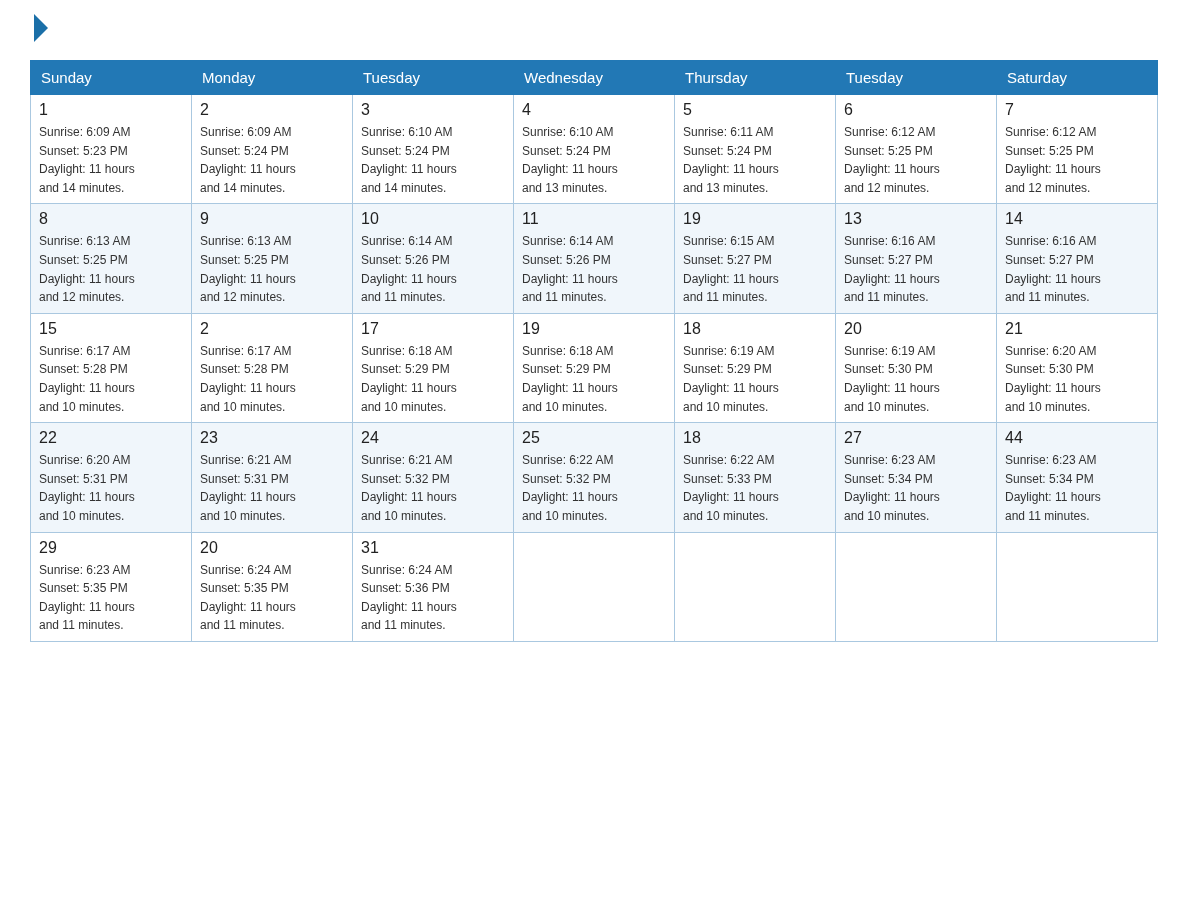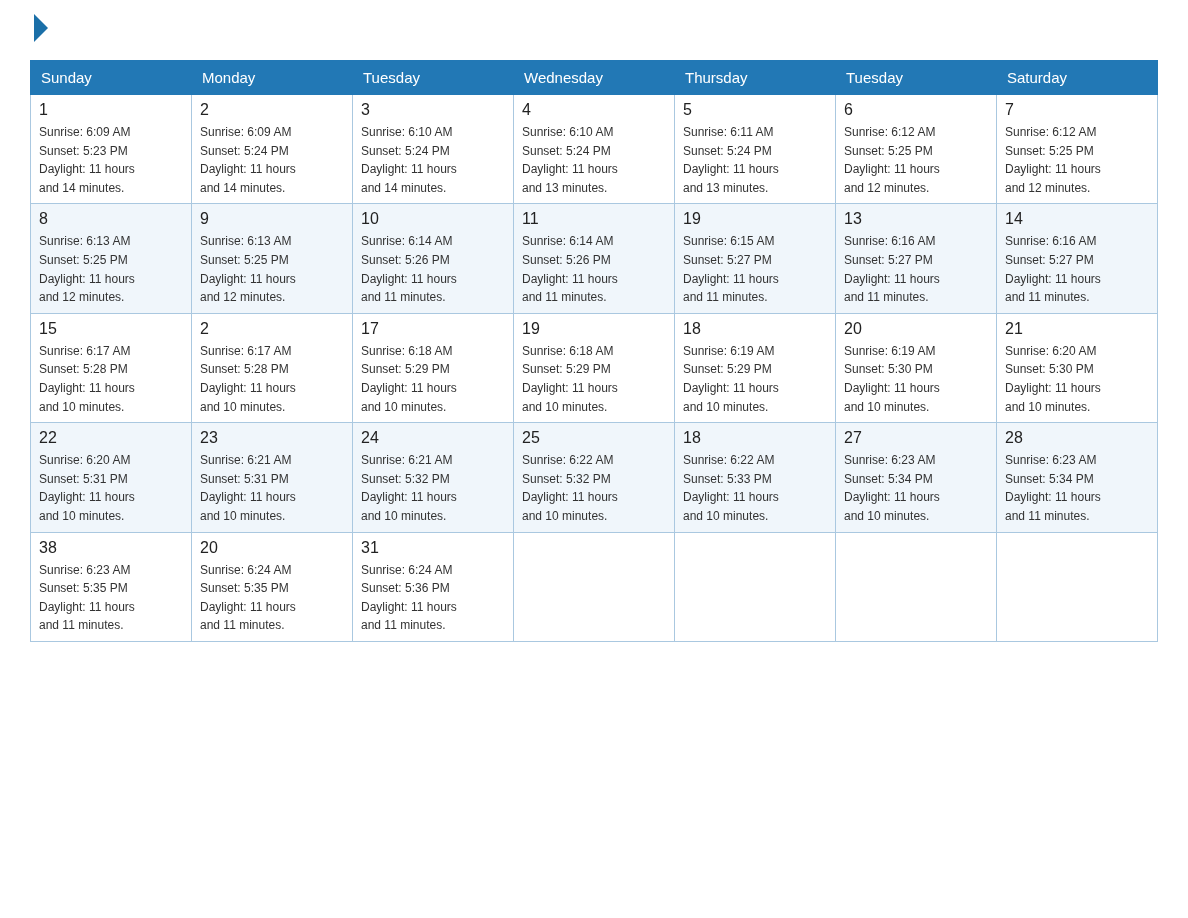--- a/index.html
+++ b/index.html
@@ -384,32 +384,32 @@
         <td>
         <span class="day-number">27</span>
         <div class="day-info">
           Sunrise: 6:23 AM<br>
           Sunset: 5:34 PM<br>
           Daylight: 11 hours<br>
           and 10 minutes.
         </div>
         </td>
         <td>
-        <span class="day-number">28</span>
+        <span class="day-number">44</span>
         <div class="day-info">
           Sunrise: 6:23 AM<br>
           Sunset: 5:34 PM<br>
           Daylight: 11 hours<br>
           and 11 minutes.
         </div>
         </td>
       </tr>
       <tr>
         <td>
-        <span class="day-number">38</span>
+        <span class="day-number">29</span>
         <div class="day-info">
           Sunrise: 6:23 AM<br>
           Sunset: 5:35 PM<br>
           Daylight: 11 hours<br>
           and 11 minutes.
         </div>
         </td>
         <td>
         <span class="day-number">20</span>
         <div class="day-info">

